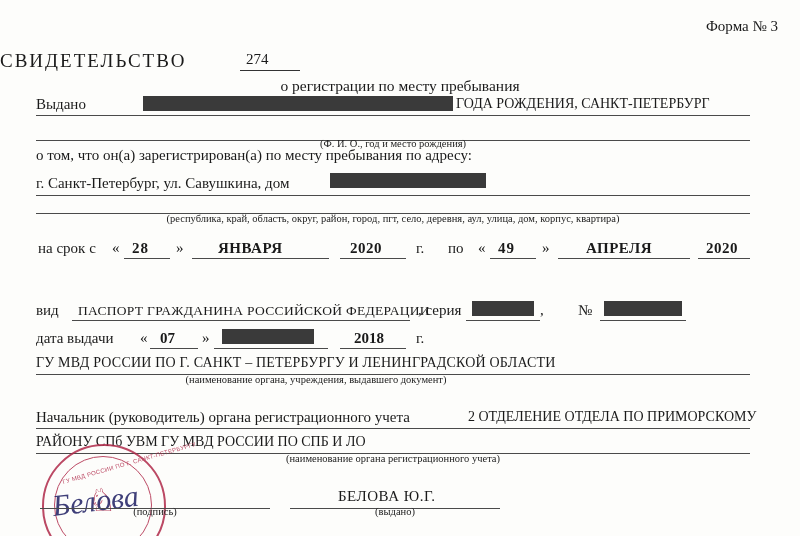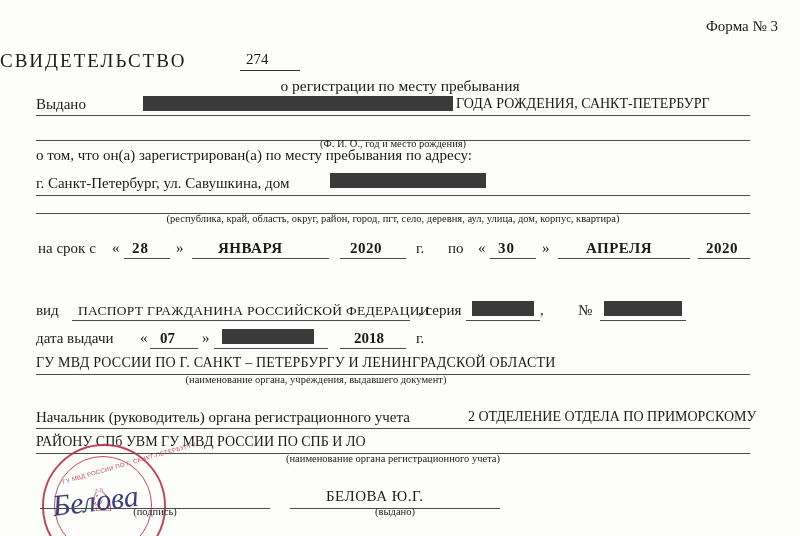--- a/index.html
+++ b/index.html
@@ -174,21 +174,21 @@
   <div class="abs rule" style="left:124px; top:258px; width:46px;"></div>
   <div class="abs lbl" style="left:176px; top:240px;">»</div>
   <div class="abs lbl" style="left:218px; top:240px; font-weight:bold; letter-spacing:0.5px;">ЯНВАРЯ</div>
   <div class="abs rule" style="left:192px; top:258px; width:137px;"></div>
   <div class="abs lbl" style="left:350px; top:240px; font-weight:bold; letter-spacing:0.5px;">2020</div>
   <div class="abs rule" style="left:340px; top:258px; width:66px;"></div>
   <div class="abs lbl" style="left:416px; top:240px;">г.</div>
 
   <div class="abs lbl" style="left:448px; top:240px;">по</div>
   <div class="abs lbl" style="left:478px; top:240px;">«</div>
-  <div class="abs lbl" style="left:498px; top:240px; font-weight:bold; letter-spacing:1px;">30</div>
+  <div class="abs lbl" style="left:498px; top:240px; font-weight:bold; letter-spacing:1px;">49</div>
   <div class="abs rule" style="left:490px; top:258px; width:46px;"></div>
   <div class="abs lbl" style="left:542px; top:240px;">»</div>
   <div class="abs lbl" style="left:586px; top:240px; font-weight:bold; letter-spacing:0.5px;">АПРЕЛЯ</div>
   <div class="abs rule" style="left:558px; top:258px; width:132px;"></div>
   <div class="abs lbl" style="left:706px; top:240px; font-weight:bold; letter-spacing:0.5px;">2020</div>
   <div class="abs rule" style="left:698px; top:258px; width:52px;"></div>
 
 
   <div class="abs lbl" style="left:36px; top:302px;">вид</div>
   <div class="abs lbl" style="left:78px; top:303px; font-size:13.5px; letter-spacing:0.3px;">ПАСПОРТ ГРАЖДАНИНА РОССИЙСКОЙ ФЕДЕРАЦИИ</div>
@@ -229,17 +229,17 @@
     <div class="stamp-core"></div>
     <div class="stamp-eagle">♘</div>
     <div class="stamp-txt" style="left:16px; top:14px; transform:rotate(-16deg);">ГУ МВД РОССИИ ПО Г. САНКТ-ПЕТЕРБУРГУ</div>
 
   </div>
 
   <div class="abs signature">Белова</div>
   <div class="abs rule" style="left:40px; top:508px; width:230px;"></div>
   <div class="abs small-caption" style="left:40px; top:506px; width:230px;">(подпись)</div>
 
-  <div class="abs lbl" style="left:326px; top:488px; font-size:15px; letter-spacing:0.5px;">БЕЛОВА Ю.Г.</div>
+  <div class="abs lbl" style="left:338px; top:488px; font-size:15px; letter-spacing:0.5px;">БЕЛОВА Ю.Г.</div>
   <div class="abs rule" style="left:290px; top:508px; width:210px;"></div>
   <div class="abs small-caption" style="left:290px; top:506px; width:210px;">(выдано)</div>
 
 </div>
 
 </body></html>

